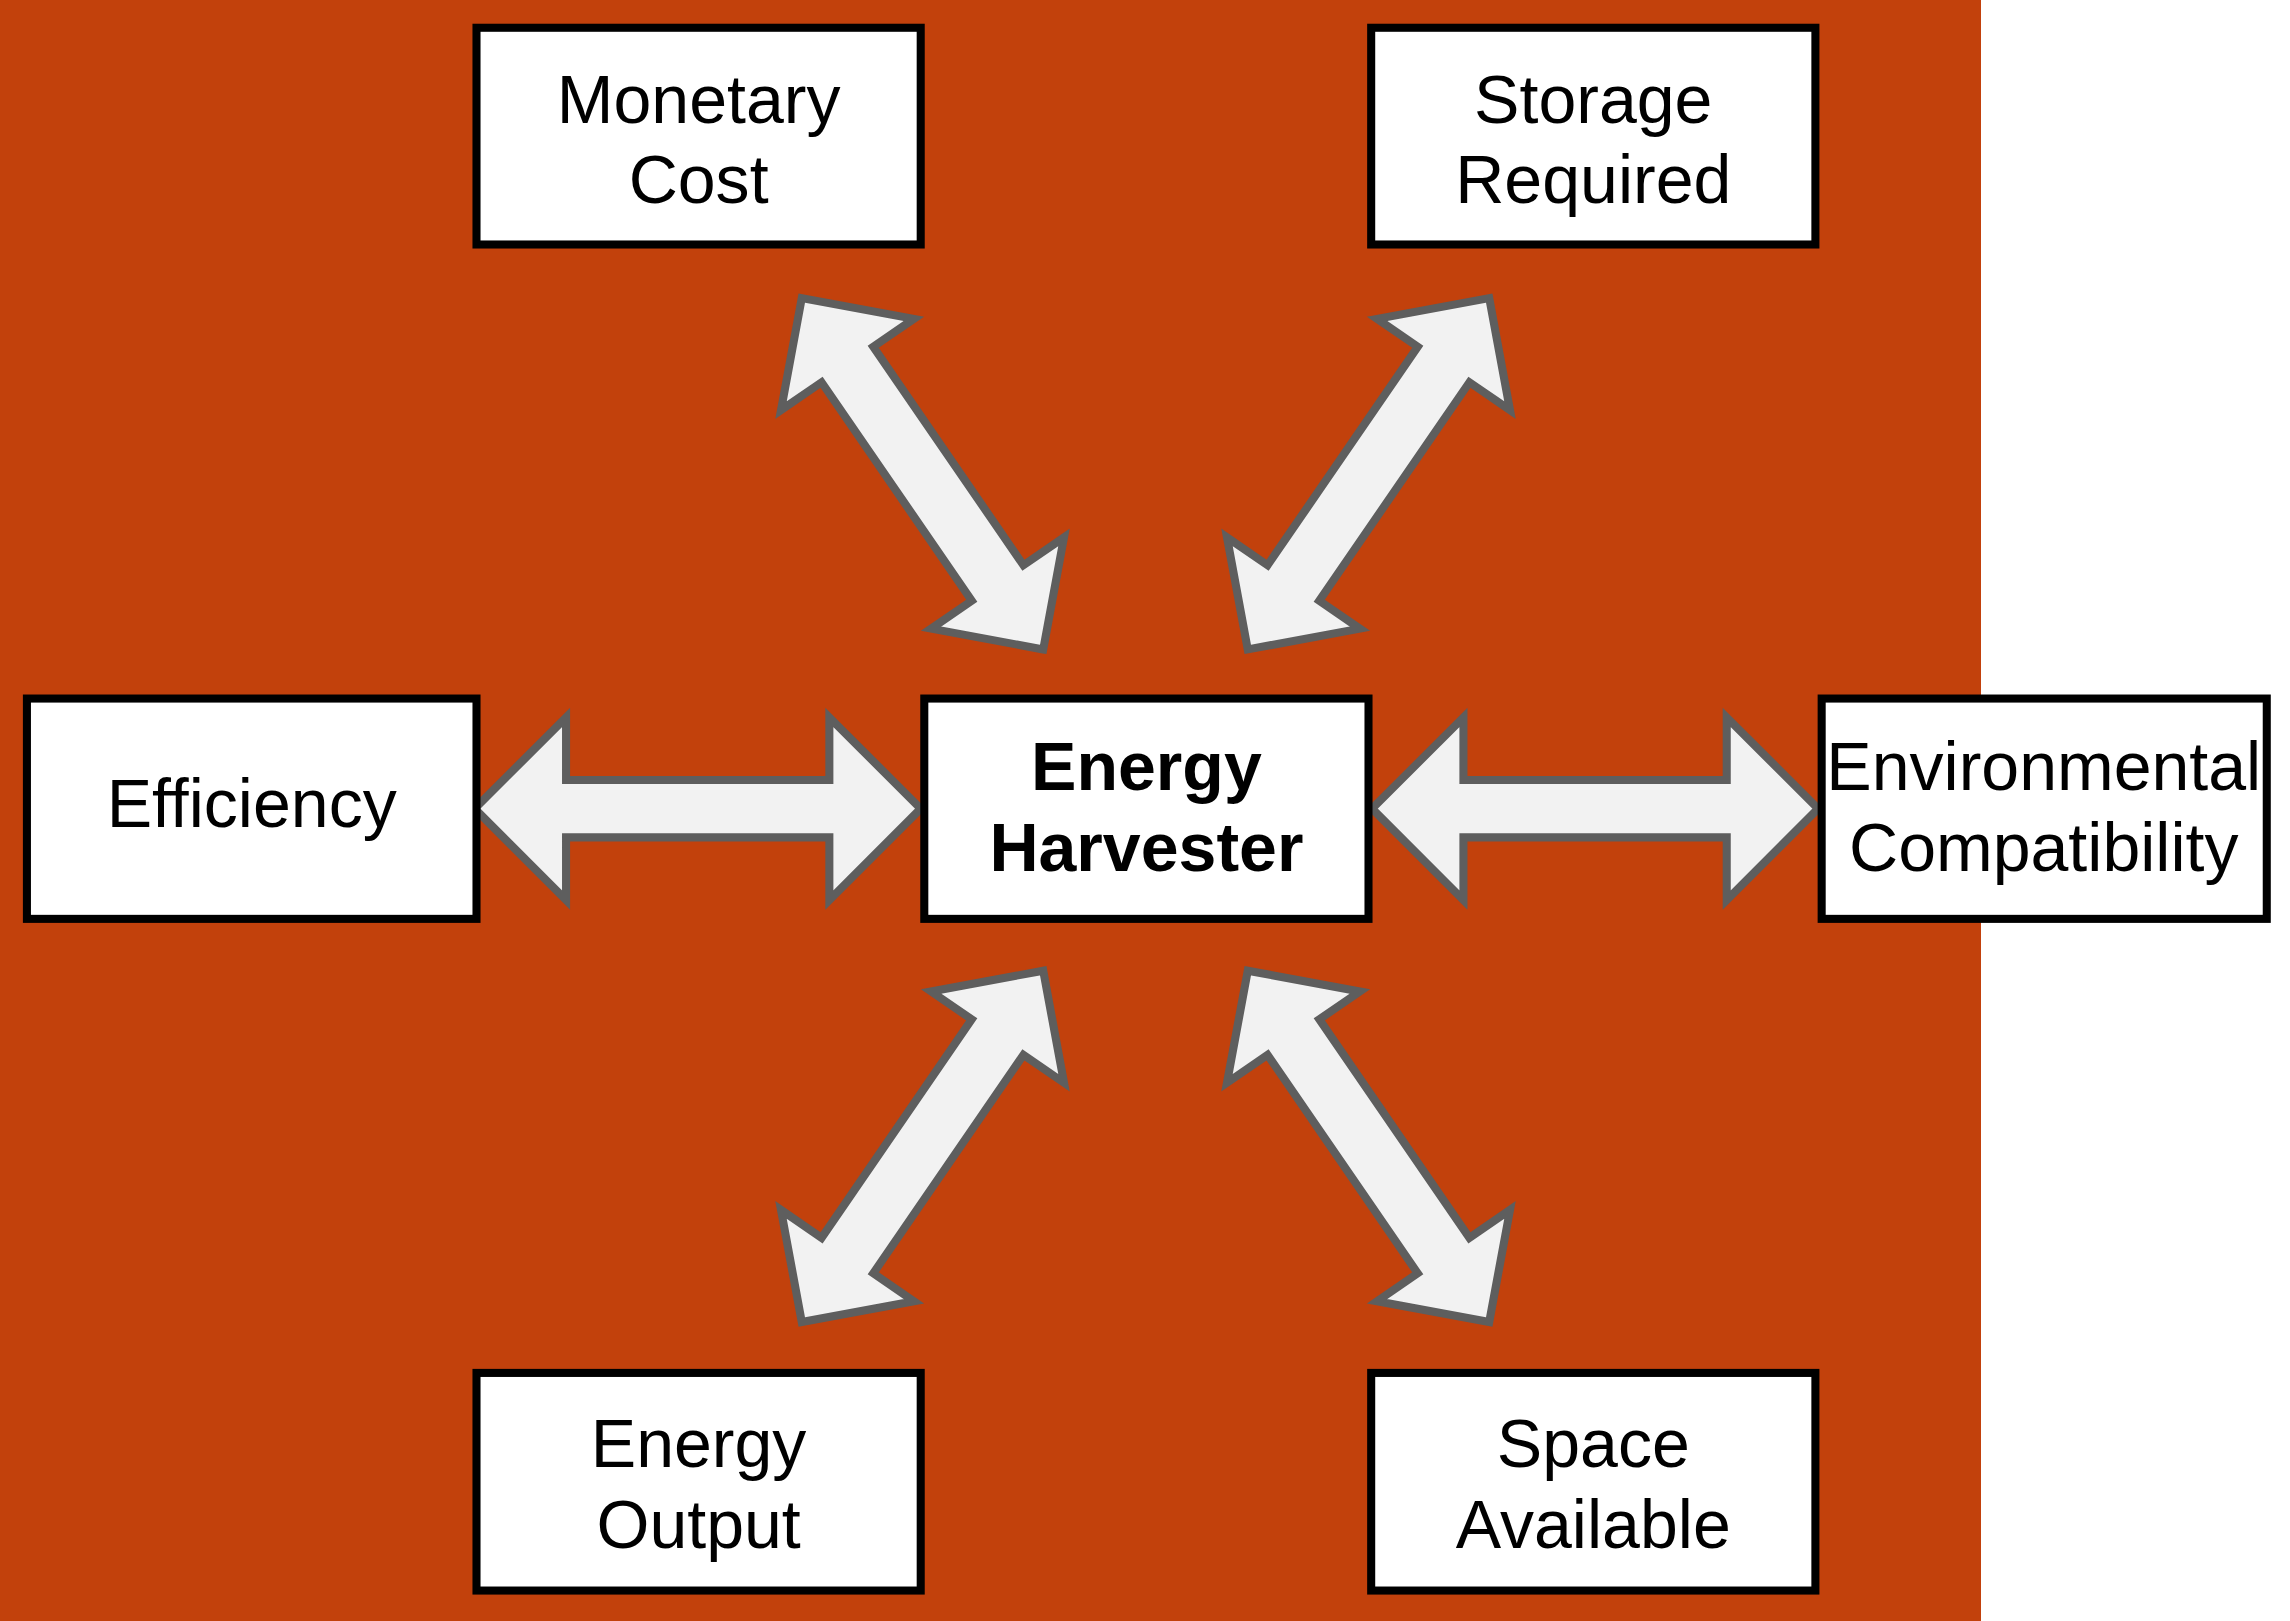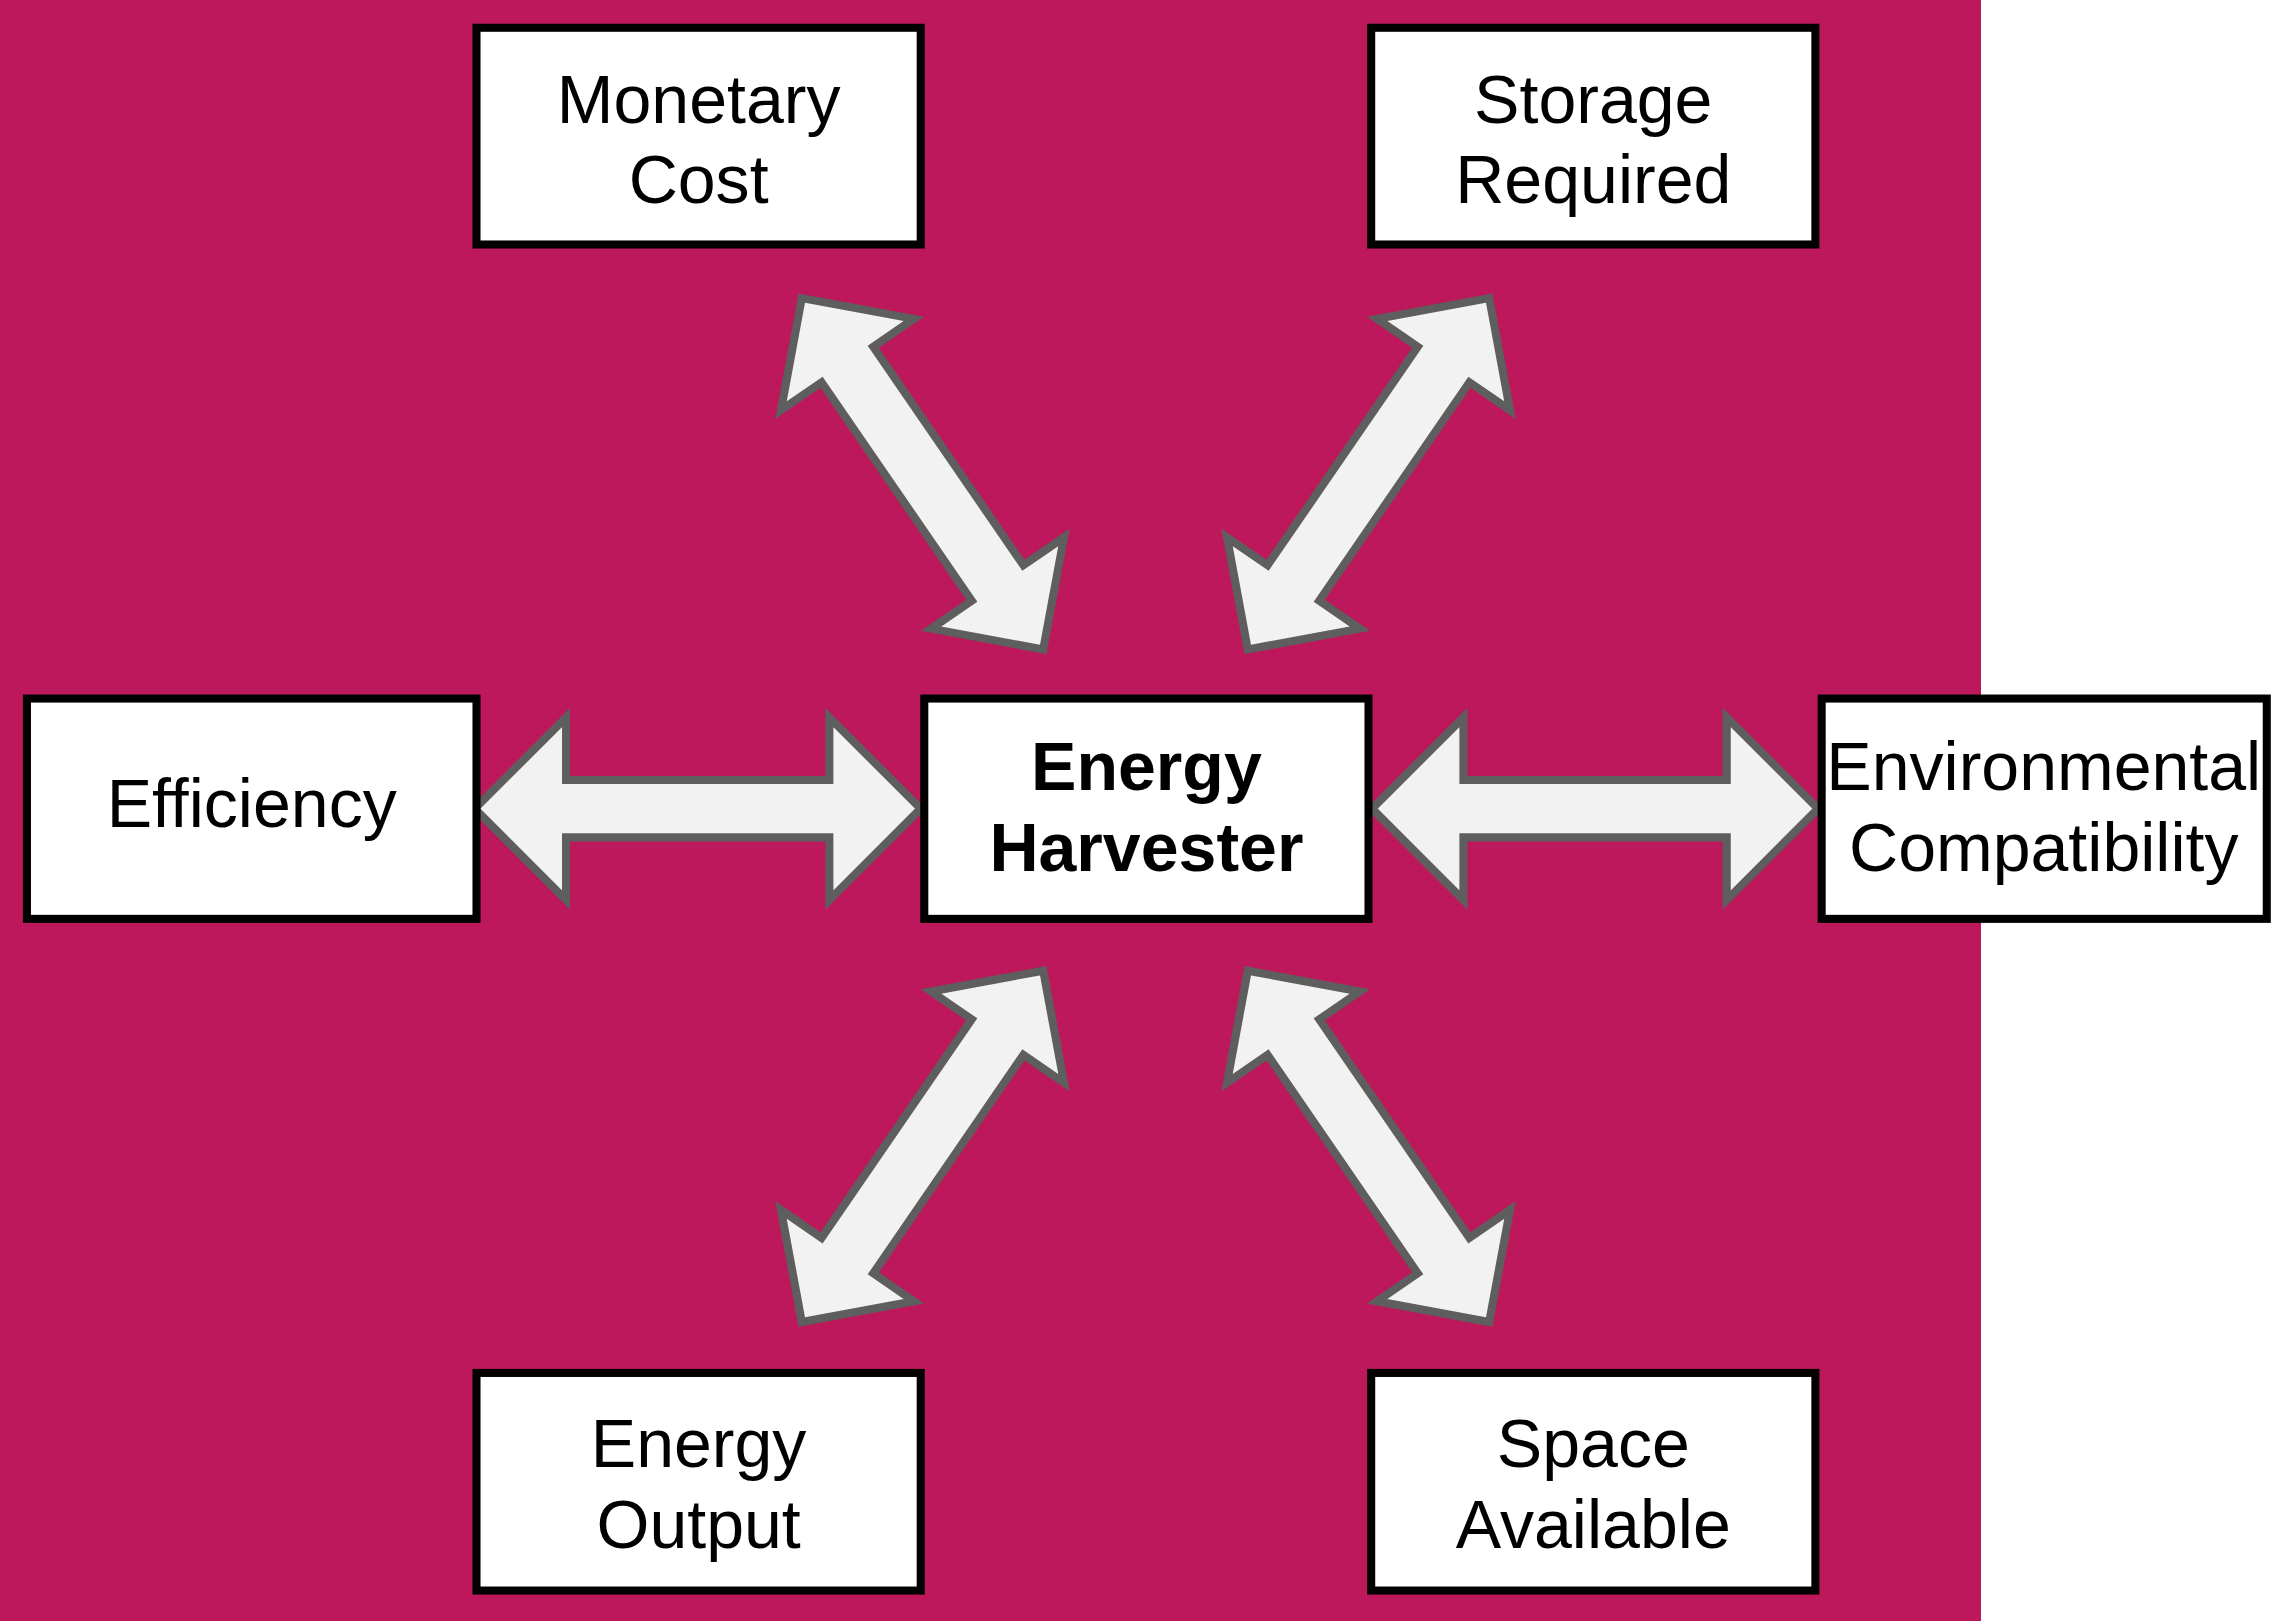--- a/index.html
+++ b/index.html
@@ -10,21 +10,21 @@
   body {
     width: 2291px;
     height: 1621px;
     font-family: "Liberation Sans", sans-serif;
     overflow: hidden;
   }
   #diagram-root {
     position: relative;
     width: 1981px;
     height: 1621px;
-    background: #be185d;
+    background: #c2410c;
   }
   svg.diagram-canvas {
     position: absolute;
     top: 0;
     left: 0;
     width: 2291px;
     height: 1621px;
     display: block;
   }
   .node-box {

